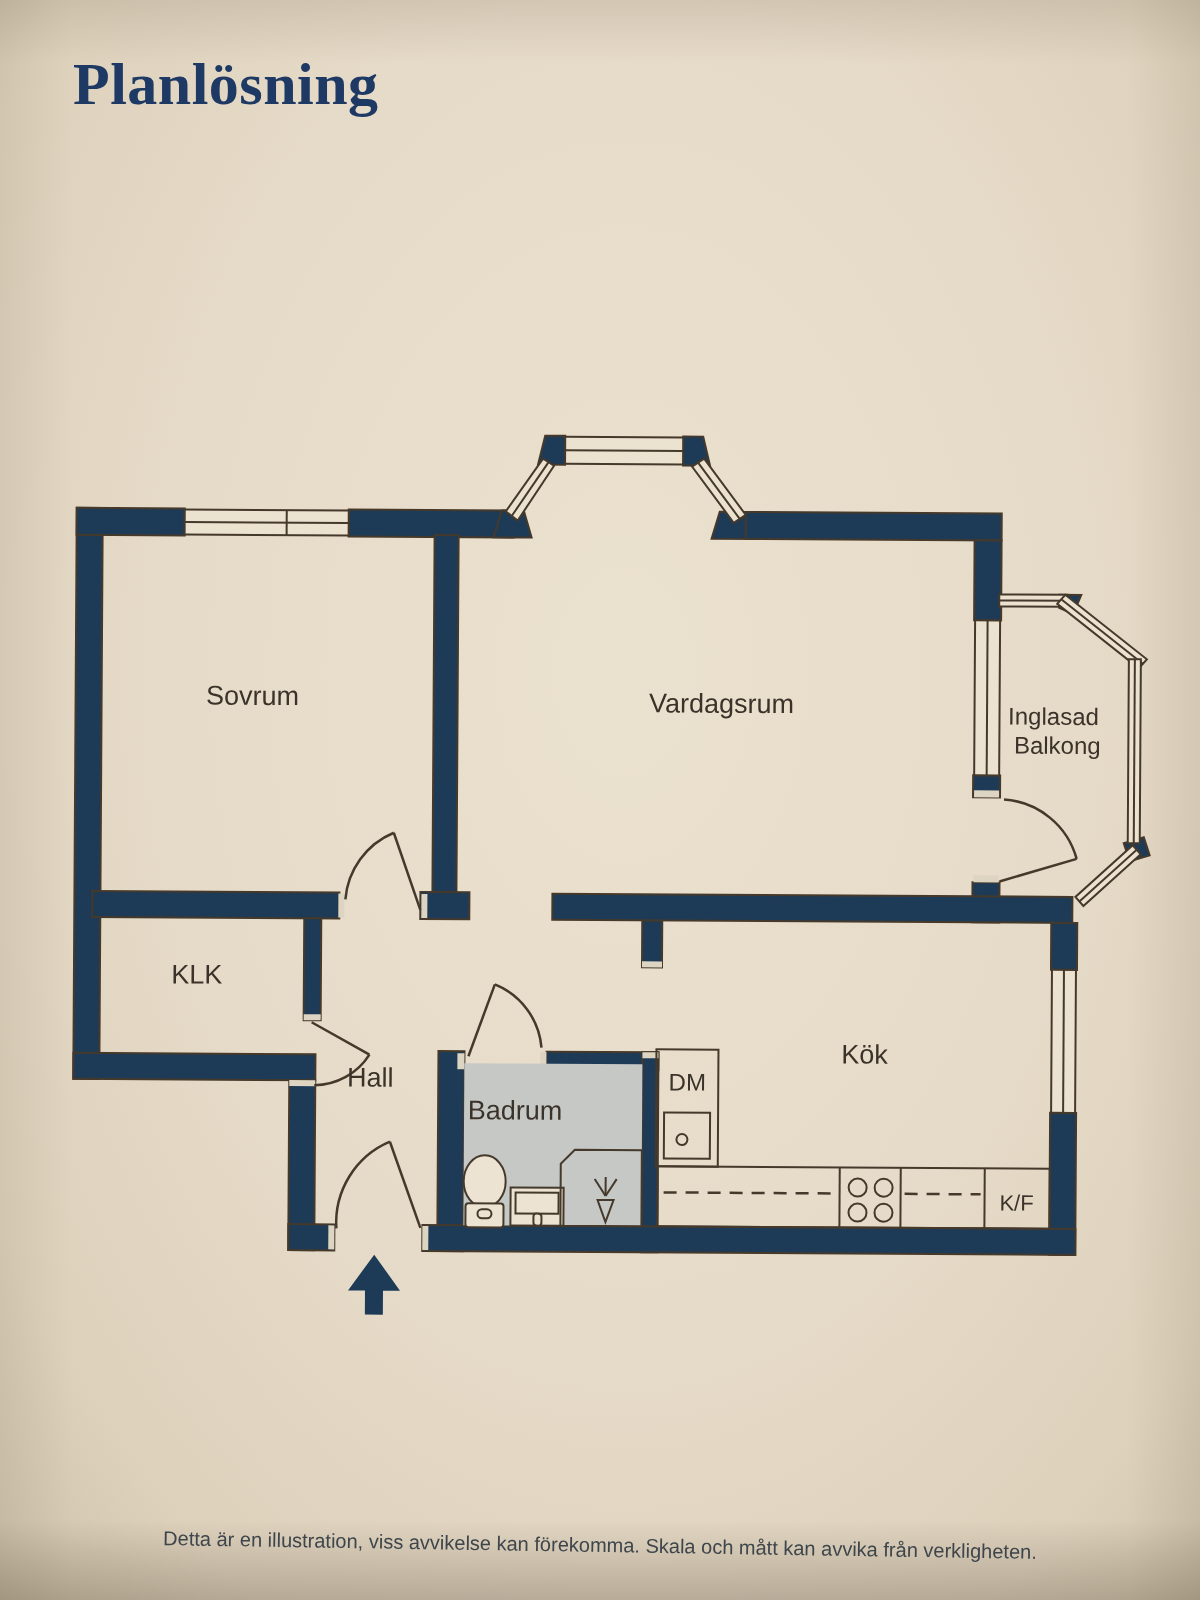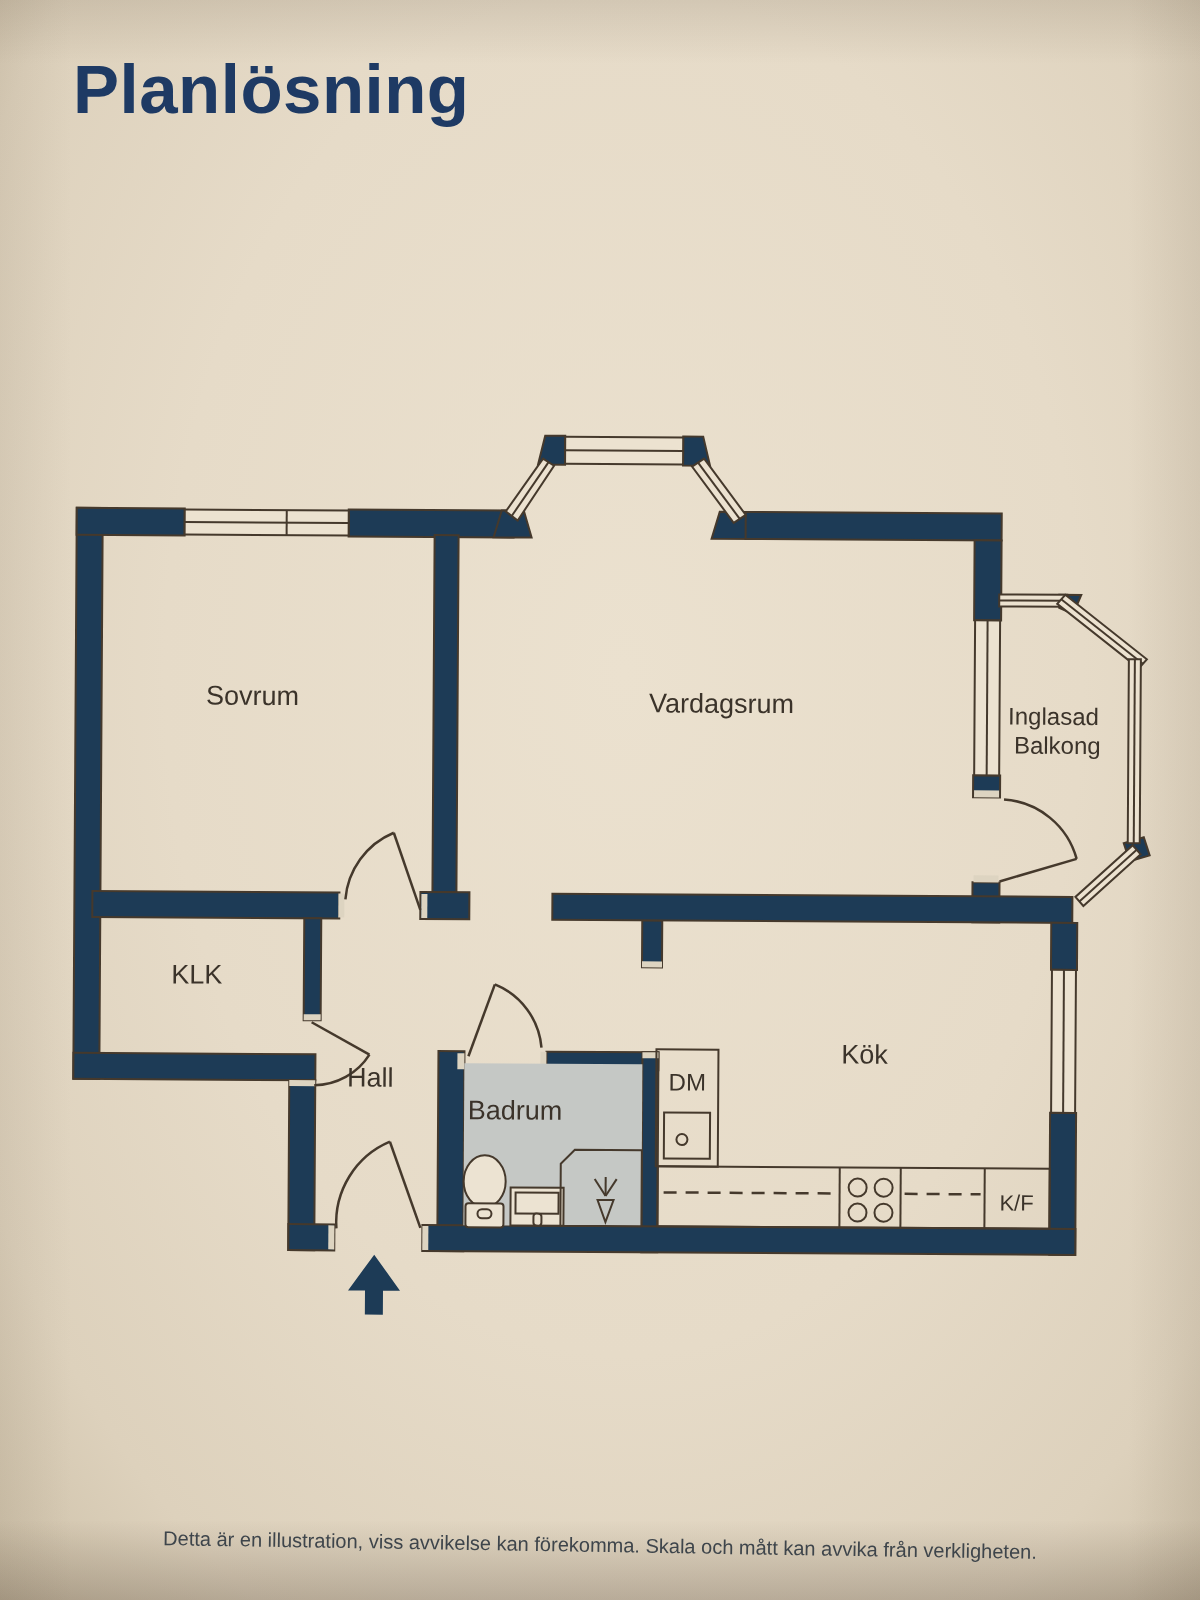--- a/index.html
+++ b/index.html
@@ -20,22 +20,22 @@
     width:1200px;height:1600px;
     overflow:hidden;
     font-family:"Liberation Sans",sans-serif;
     background:
       linear-gradient(180deg, rgba(110,95,75,.16) 0%, rgba(0,0,0,0) 4%, rgba(0,0,0,0) 95%, rgba(80,65,50,.28) 100%),
       linear-gradient(90deg, rgba(110,95,75,.10) 0%, rgba(0,0,0,0) 6%, rgba(0,0,0,0) 94%, rgba(110,95,75,.12) 100%),
       radial-gradient(ellipse at 52% 42%, #ebe1cf 0%, var(--background) 52%, #ddd1bc 82%, #cdc0a8 100%);
   }
   .title{
     position:absolute;left:73px;top:50px;
-    font-family:Liberation Sans, sans-serif;
-    font-weight:bold;font-size:69px;letter-spacing:.5px;
+    font-family:Liberation Serif, serif;
+    font-weight:bold;font-size:60px;letter-spacing:.5px;
     color:var(--title);
     text-align:center;
   }
   .footer{
     position:absolute;left:0;top:1534px;width:100%;
     text-align:center;font-size:20px;color:var(--footer);
     transform:rotate(0.9deg);
   }
   svg.plan{position:absolute;left:0;top:0;transform:rotate(0.35deg);}
   .wall{fill:var(--wall);stroke:var(--outline);stroke-width:2;}

